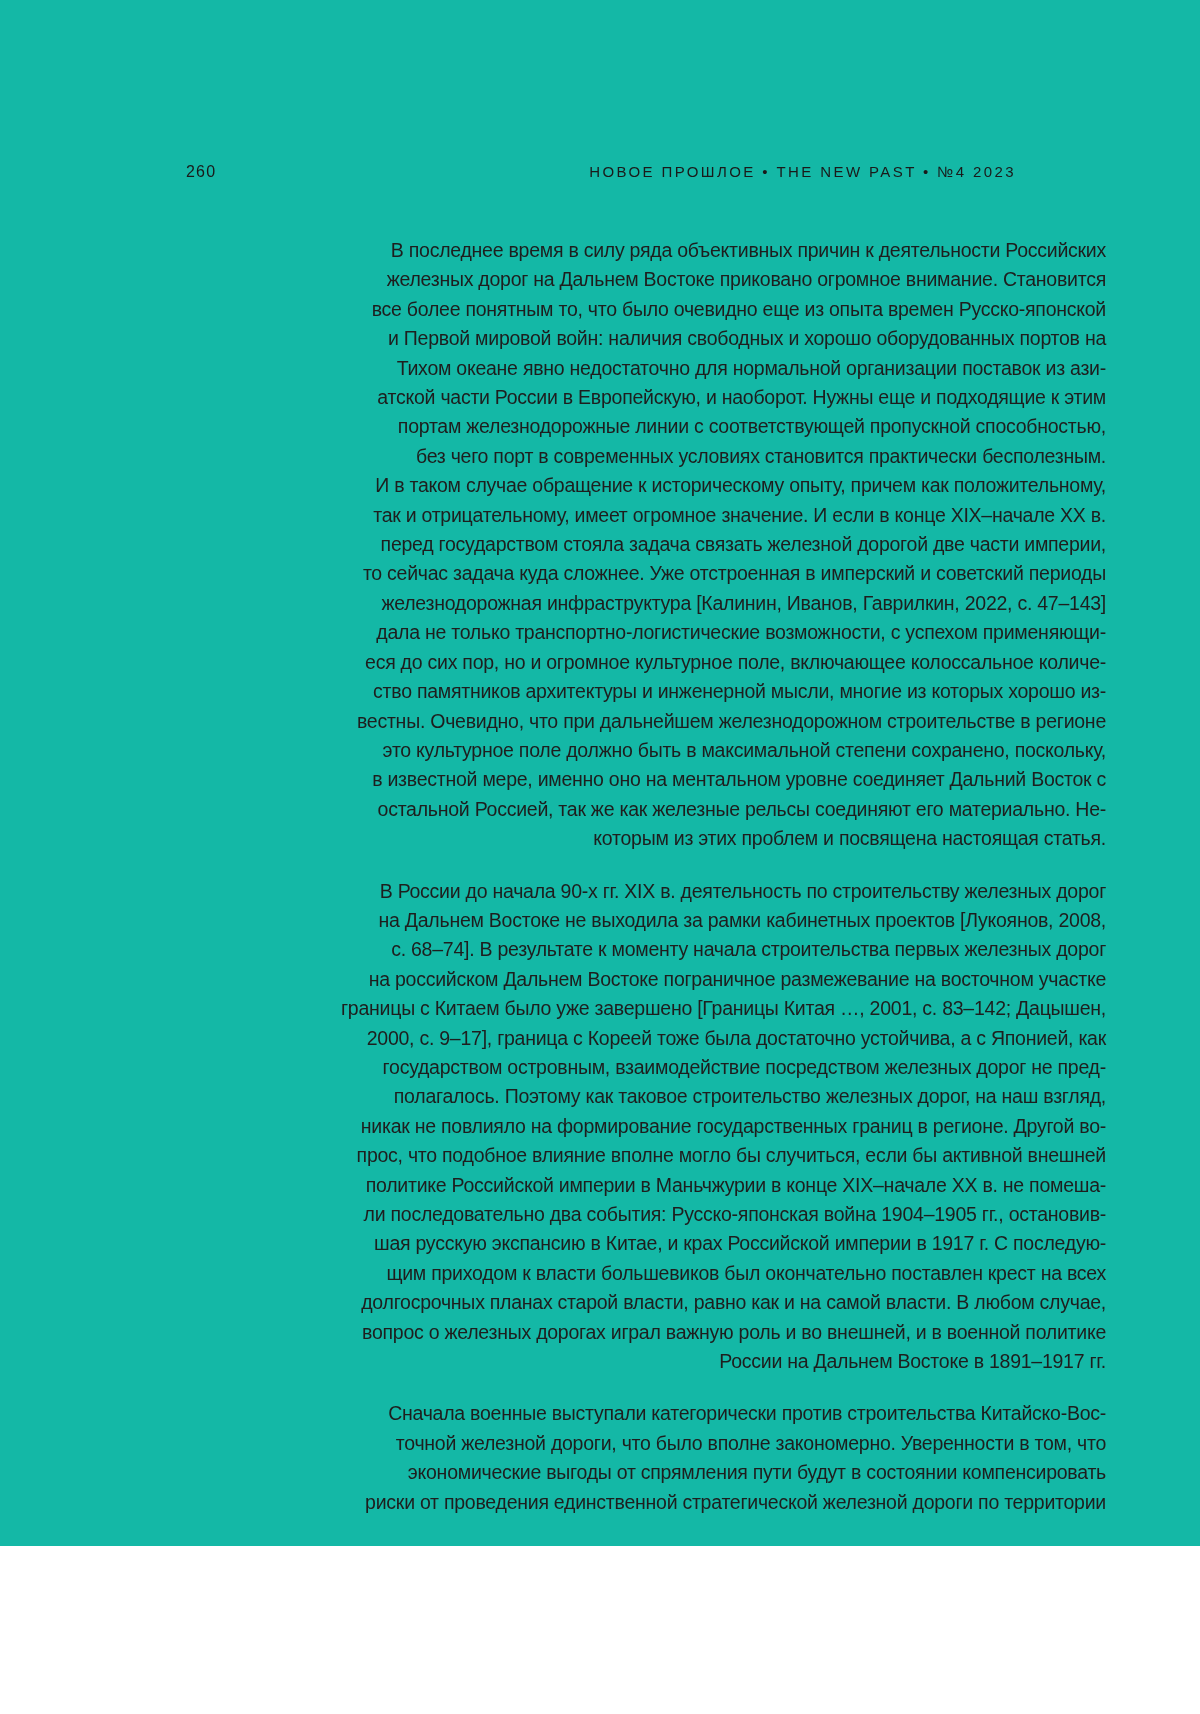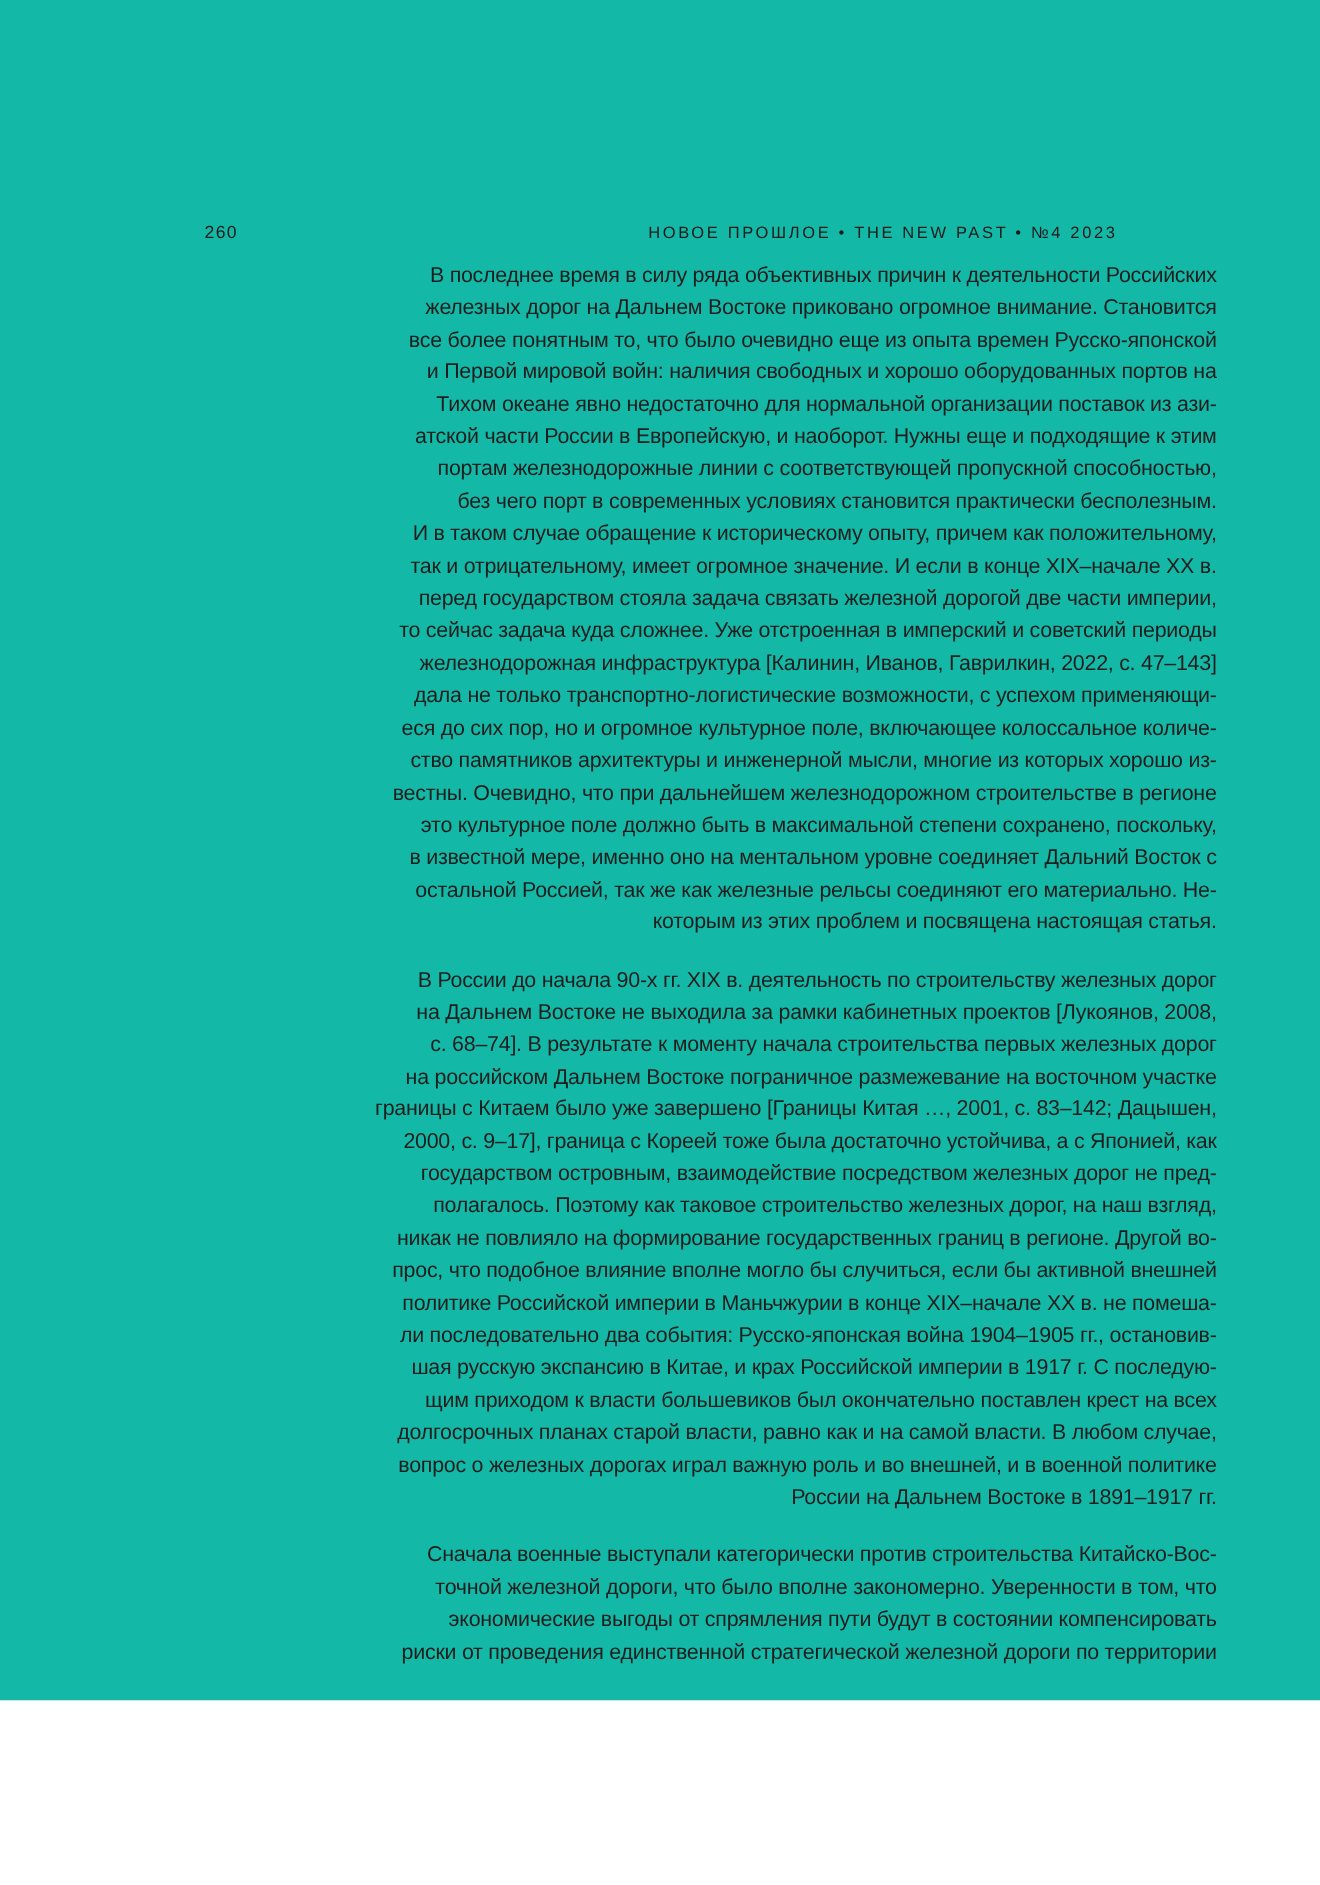--- a/index.html
+++ b/index.html
@@ -27,21 +27,20 @@
     color: #1a1a1a;
   }
   .page-number {
     font-size: 16px;
     letter-spacing: 1.2px;
   }
   .running-head {
     font-size: 15px;
     letter-spacing: 2.4px;
     white-space: nowrap;
-    margin-top: 40px;
   }
   .article-body {
     position: absolute;
     top: 236px;
     left: 186px;
     width: 920px;
     font-size: 19.5px;
     line-height: 29.4px;
     letter-spacing: -0.25px;
     color: #1e1e1e;

